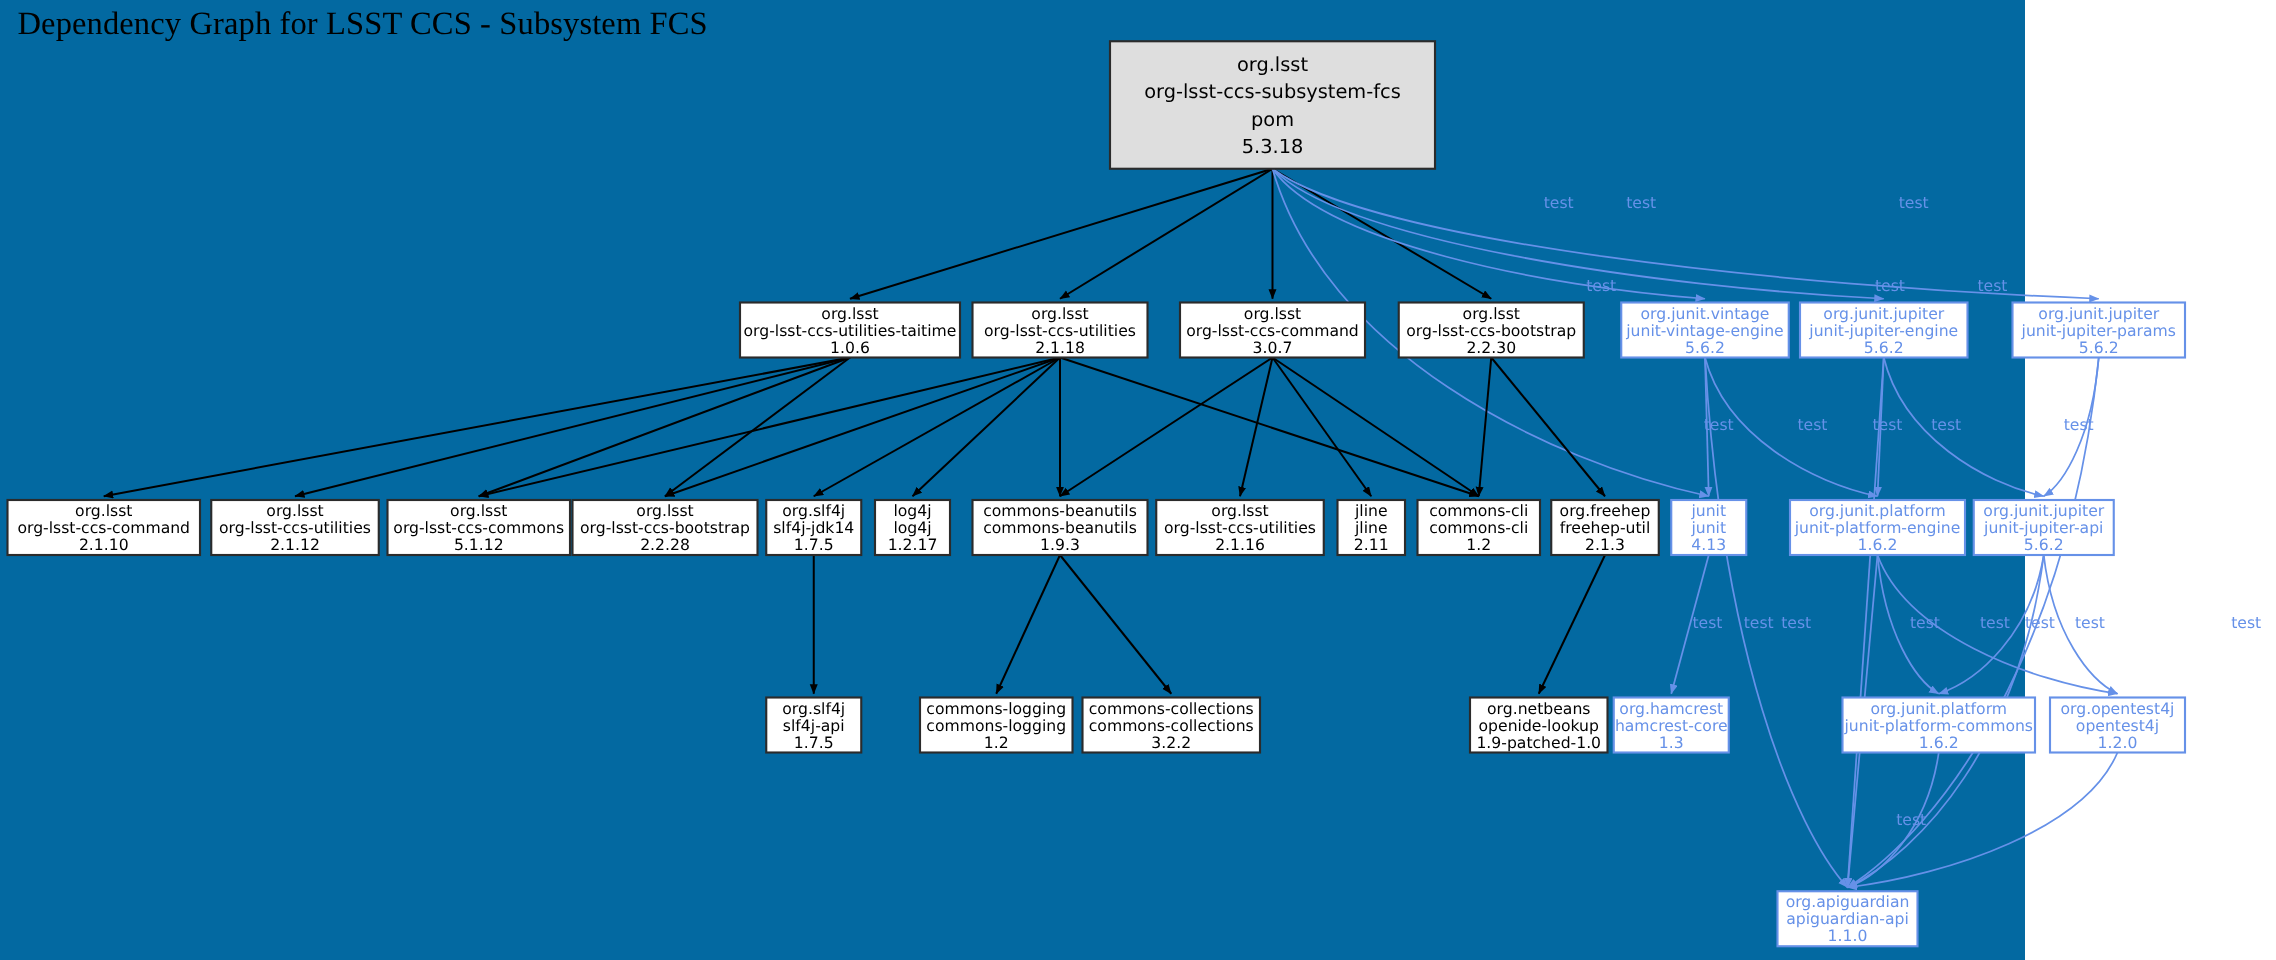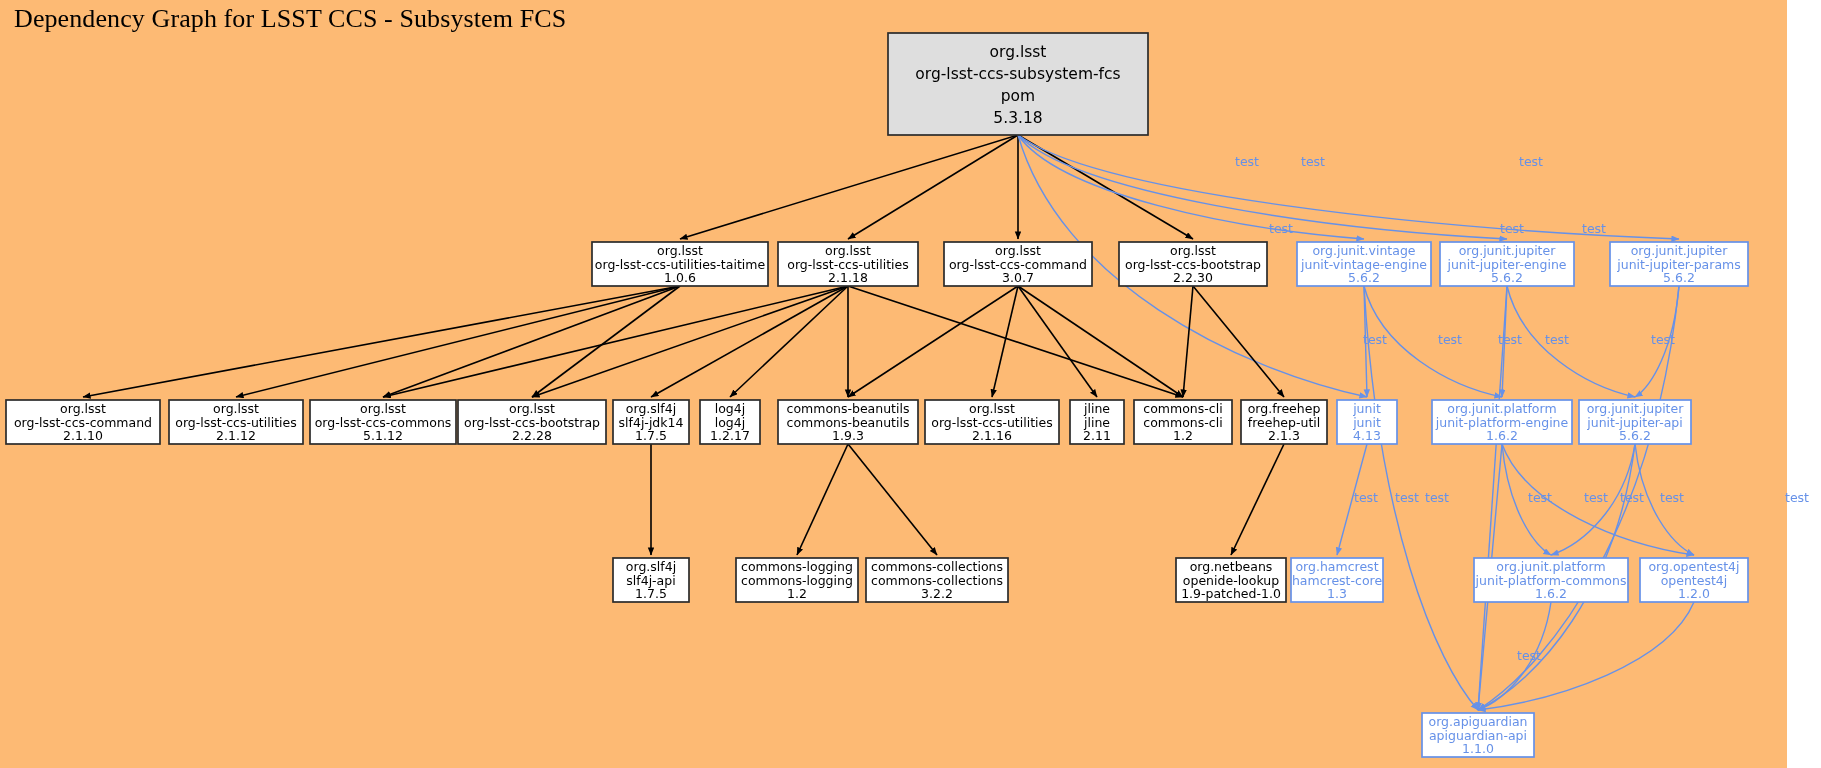--- a/index.html
+++ b/index.html
@@ -1,17 +1,17 @@
 <!DOCTYPE html>
 <html><head>
 <meta charset="utf-8">
 <style>
   html,body{margin:0;padding:0;background:#ffffff;}
   body{width:1821px;height:768px;overflow:hidden;font-family:"DejaVu Sans",sans-serif;}
-  #stage{position:relative;width:1787px;height:768px;background:#fdba74;}
+  #stage{position:relative;width:1620px;height:768px;background:#0369a1;}
   #title{
     position:absolute;left:14px;top:4px;
     font-family:"Liberation Serif","DejaVu Serif",serif;
     font-size:26px;color:#000;letter-spacing:.1px;white-space:nowrap;
   }
   svg#graph{position:absolute;left:0;top:0;width:1821px;height:768px;}
   .edge{fill:none;stroke:#000000;stroke-width:1.6px;}
   .edge.test{stroke:#6691e8;stroke-width:1.4px;}
   .node rect{stroke-width:1.7px;}
   .node.normal rect{fill:#ffffff;stroke:#2b2b2b;}

